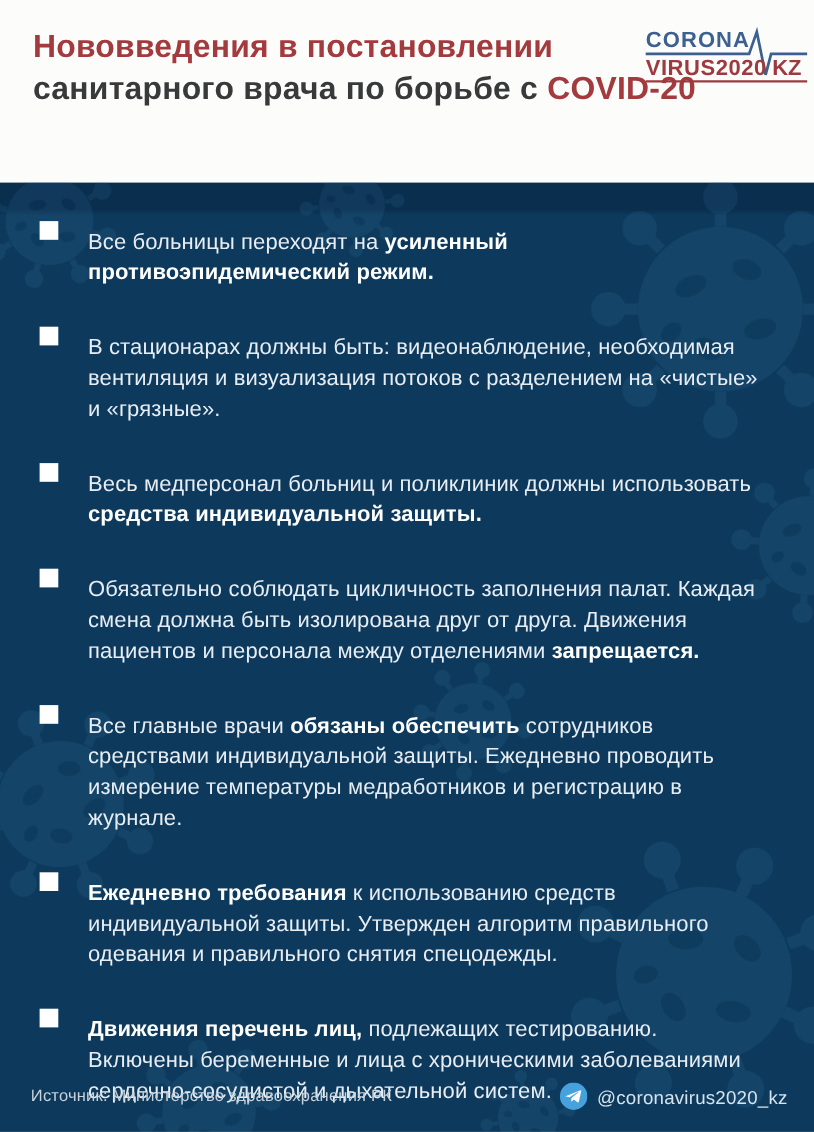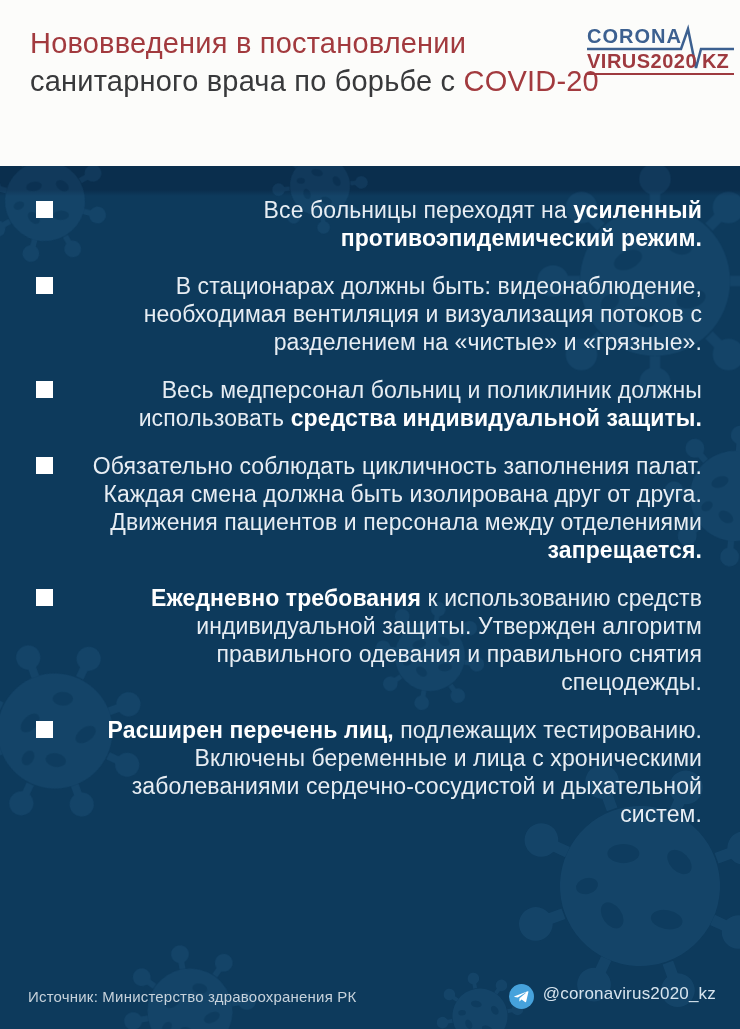--- a/index.html
+++ b/index.html
@@ -11,53 +11,52 @@
     overflow:hidden;
     background:#fcfcfa;
   }
   
   .header{
     position:absolute;top:0;left:0;right:0;height:166px;
     background:#fcfcfa;
   }
   .title{
     position:absolute;left:30px;top:24px;
-    font-weight:normal;font-size:29px;line-height:38px;
+    font-weight:bold;font-size:29px;line-height:38px;
     letter-spacing:.2px;
   }
   .t-red{color:#a23a3e;}
   .t-dark{color:#38393b;}
   .logo{position:absolute;top:22px;right:6px;width:150px;height:56px;}
   
   .bluepanel{
     position:absolute;top:166px;left:0;right:0;bottom:0;
     background:linear-gradient(180deg,#0a2e4d 0px,#0a2e4d 24px,#0d3a5c 30px,#0d3a5c 100%);
   }
   .watermark{position:absolute;top:0;left:0;width:740px;height:863px;z-index:0;pointer-events:none;}
   .bullets{
     position:relative;z-index:1;
     padding:30px 38px 0 36px;
     display:flex;flex-direction:column;gap:20px;
   }
   .bullet-item{display:grid;grid-template-columns:17px 1fr;column-gap:17px;}
   .sq{width:17px;height:17px;background:#ffffff;margin-top:5px;}
   .btxt{
-    margin:0;font-size:23px;line-height:28px;color:#e7edf3;
+    margin:10px;font-size:20px;line-height:28px;color:#e7edf3;
     letter-spacing:.1px;
-    text-align:right;
   }
   .btxt .b{font-weight:bold;color:#ffffff;}
   
   .footer{
     position:absolute;left:0;right:0;bottom:0;z-index:2;
     padding:0 24px 20px 28px;
     display:flex;justify-content:space-between;align-items:center;
   }
   .src{font-size:15px;color:#c7d2db;letter-spacing:.2px;}
-  .tg{display:flex;align-items:flex-start;gap:9px;}
+  .tg{display:flex;align-items:flex-end;gap:9px;}
   .tg-handle{font-size:17px;color:#d7e4ee;letter-spacing:.2px;}
 </style>
 </head>
 <body>
 
 <div class="page">
 
   <div class="header">
     <div class="title">
       <div class="t-red">Нововведения в постановлении</div>
@@ -131,25 +130,29 @@
         <div class="bullet-item">
           <span class="sq"></span>
           <p class="btxt"><span>Весь медперсонал больниц и поликлиник должны использовать </span><span class="b">средства индивидуальной защиты.</span></p>
         </div>
         <div class="bullet-item">
           <span class="sq"></span>
           <p class="btxt"><span>Обязательно соблюдать цикличность заполнения палат. Каждая смена должна быть изолирована друг от друга. Движения пациентов и персонала между отделениями </span><span class="b">запрещается.</span></p>
         </div>
         <div class="bullet-item">
           <span class="sq"></span>
+          <p class="btxt"><span>Все главные врачи </span><span class="b">обязаны обеспечить</span><span> сотрудников средствами индивидуальной защиты. Ежедневно проводить измерение температуры медработников и регистрацию в журнале.</span></p>
+        </div>
+        <div class="bullet-item">
+          <span class="sq"></span>
           <p class="btxt"><span class="b">Ежедневно требования</span><span> к использованию средств индивидуальной защиты. Утвержден алгоритм правильного одевания и правильного снятия спецодежды.</span></p>
         </div>
         <div class="bullet-item">
           <span class="sq"></span>
-          <p class="btxt"><span class="b">Расширен перечень лиц,</span><span> подлежащих тестированию. Включены беременные и лица с хроническими заболеваниями сердечно-сосудистой и дыхательной систем.</span></p>
+          <p class="btxt"><span class="b">Движения перечень лиц,</span><span> подлежащих тестированию. Включены беременные и лица с хроническими заболеваниями сердечно-сосудистой и дыхательной систем.</span></p>
         </div>
       </div>
 
     <div class="footer">
       <div class="src">Источник: Министерство здравоохранения РК</div>
       <div class="tg">
         <svg width="25" height="25" viewBox="0 0 25 25">
           <circle cx="12.5" cy="12.5" r="12.5" fill="#46a2dc"></circle>
           <path d="M5.6 12.3 L18.7 7.2 C19.3 7 19.6 7.3 19.4 8 L17.2 17.6 C17 18.3 16.5 18.4 16 18 L12.6 15.5 L11 17.1 C10.8 17.3 10.6 17.4 10.3 17.4 L10.5 14.2 L16.7 8.9 C17 8.6 16.6 8.5 16.2 8.7 L8.8 13.4 L5.7 12.9 C5 12.8 5 12.5 5.6 12.3 Z" fill="#ffffff"></path>
         </svg>

